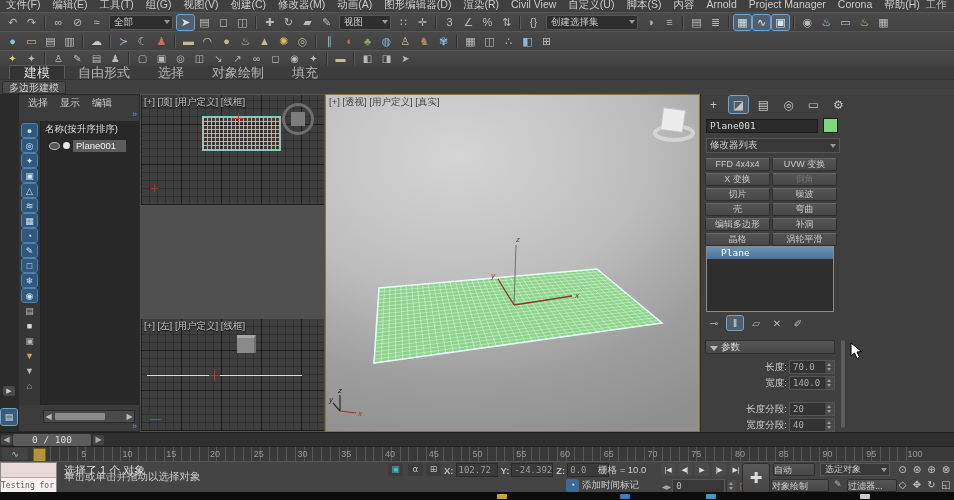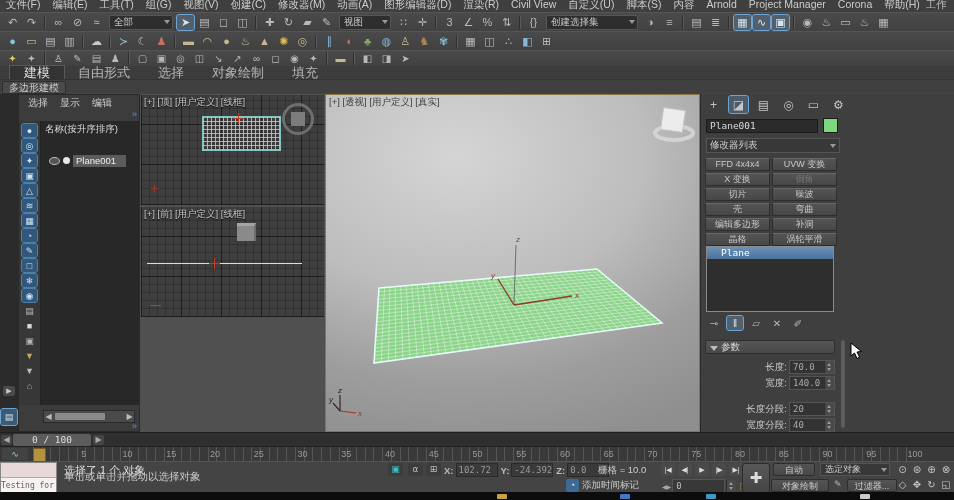--- a/index.html
+++ b/index.html
@@ -45,21 +45,21 @@
   .explorer{position:absolute;left:18px;top:0;width:122px;height:338px;background:#3c3c3c;border:1px solid #2a2a2a;box-sizing:border-box;}
   .exmenu{height:13px;display:flex;gap:2px;padding:1px 2px 0 4px;}
   .exmenu span{font-size:10px;color:#ccc;padding:0 5px;}
   .chev{position:absolute;right:2px;color:#5a9bd4;font-size:9px;}
   .chev.t{top:14px;} .chev.b{bottom:0px;}
   .exbody{position:absolute;left:0;top:26px;bottom:26px;width:100%;display:flex;}
   .fcol{width:21px;background:#373737;display:flex;flex-direction:column;align-items:center;padding-top:2px;}
   .fcol .ticon{width:15px;height:13px;margin:1px 0;font-size:9px;border-radius:2px;}
   .fcol .ticon.hl{background:#31587c;outline:1px solid #4c80ad;color:#cfe3f2;}
   .exlist{flex:1;background:#282828;border-left:1px solid #222;position:relative;}
-  .exheader{font-size:9.5px;color:#ddd;padding:2px 2px 18px 4px;white-space:nowrap;}
+  .exheader{font-size:9.5px;color:#ddd;padding:2px 2px 3px 4px;white-space:nowrap;}
   .exrow{display:flex;align-items:center;height:13px;padding-left:8px;gap:3px;}
   .eye{width:9px;height:6px;border:1px solid #bbb;border-radius:50%;background:#555;}
   .dot{width:7px;height:7px;border-radius:50%;background:#e8e8e8;}
   .exname{background:#5c5c5c;color:#eee;font-size:9.5px;padding:0 10px 0 3px;line-height:12px;}
   .exscroll{position:absolute;left:24px;right:4px;bottom:8px;height:11px;background:#4a4a4a;border:1px solid #2a2a2a;display:flex;align-items:center;}
   .exscroll .thumb{margin-left:2px;width:55%;height:7px;background:#8a8a8a;border-radius:1px;}
   .exscroll .ar{width:9px;color:#bbb;font-size:8px;text-align:center;}
   .exscroll .ar.r{margin-left:auto;}
   
   .vpcol{position:absolute;left:140px;top:0;width:185px;height:338px;background:#505050;}
@@ -165,21 +165,21 @@
   .playrow .ticon{width:14px;height:13px;background:#4a4a4a;font-size:7px;color:#ddd;}
   .framespin{position:absolute;left:662px;top:17px;display:flex;align-items:center;gap:1px;}
   .fsar{font-size:6px;color:#aaa;}
   .fbox{width:48px;height:12px;background:#383838;border:1px solid #555;color:#bbb;font-size:9px;line-height:12px;padding-left:3px;font-family:"DejaVu Sans Mono",monospace;display:flex;}
   .keyico{width:13px;height:13px;color:#d88f2a;font-size:10px;line-height:13px;text-align:center;}
   .bigkey{position:absolute;left:742px;top:1px;width:26px;height:28px;background:linear-gradient(#585858,#454545);
     border:1px solid #2c2c2c;border-radius:3px;color:#ddd;font-size:15px;text-align:center;line-height:28px;}
   .autobtn{position:absolute;left:773px;top:1px;width:42px;height:13px;}
   .setkeybtn{position:absolute;left:771px;top:17px;width:58px;height:13px;}
   .sbtn{background:linear-gradient(#545454,#474747);border:1px solid #2e2e2e;border-radius:2px;
-    color:#ccc;font-size:9px;text-align:center;line-height:12px;box-sizing:border-box;}
+    color:#ccc;font-size:9px;line-height:12px;box-sizing:border-box;}
   .seldd{position:absolute;left:820px;top:1px;width:70px;height:13px;background:#383838;border:1px solid #555;
     display:flex;align-items:center;padding:0 2px 0 4px;font-size:9px;color:#ccc;box-sizing:border-box;}
   .seldd .dar{margin-left:auto;}
   .keyfilter{position:absolute;left:834px;top:17px;font-size:9px;color:#bbb;}
   .filtbtn{position:absolute;left:847px;top:17px;width:50px;height:13px;}
   .navgrid{position:absolute;left:896px;top:0;width:58px;height:31px;display:grid;grid-template-columns:repeat(4,1fr);}
   .navgrid .ticon{width:13px;height:14px;font-size:10px;color:#c5c5c5;margin:0;}
   
   .taskbar{position:absolute;left:0;top:492px;width:954px;height:8px;background:#0c0c0c;}
   .taskbar i{position:absolute;top:2px;width:10px;height:5px;border-radius:1px;display:block;}
@@ -394,22 +394,22 @@
     <div class="vpcol">
       <div class="wvp" id="vp-top">
         <span class="vplabel">[+] [顶] [用户定义] [线框]</span>
         <div class="miniplane"></div>
         <span class="redgizmo" style="left:92px;top:18px;"></span>
         <div class="ring">
             <i></i>
           </div>
         <span class="redgizmo" style="left:8px;top:88px;transform:scale(.7);"></span>
       </div>
-      <div class="wvp" id="vp-front">
-        <span class="vplabel">[+] [前] [用户定义] [线框]</span>
+      <div class="wvp" id="vp-left">
+        <span class="vplabel">[+] [左] [用户定义] [线框]</span>
         <div class="edgeline" style="top:56px;"></div>
         <span class="redgizmo" style="left:68px;top:51px;"></span>
         <div class="cubegizmo" style="top:16px;"></div>
         <div class="axmini"></div>
       </div>
     </div>
 
     <div class="pvp">
       <span class="vplabel dark">[+] [透视] [用户定义] [真实]</span>
       <svg id="plane-svg" width="373" height="336">

